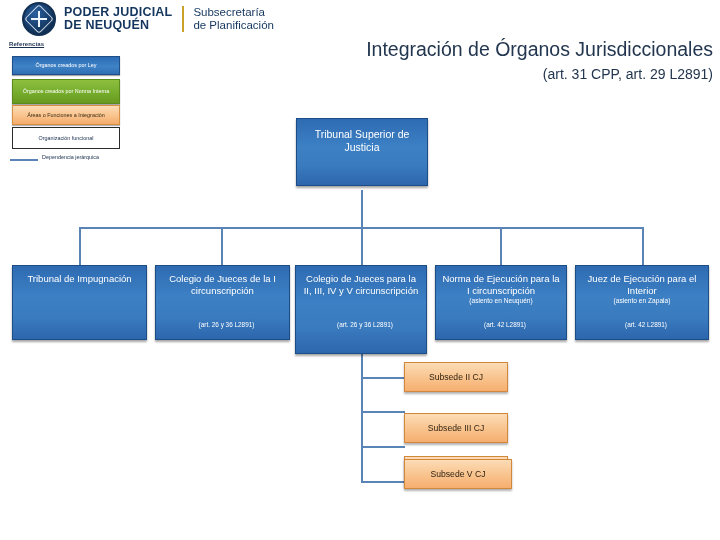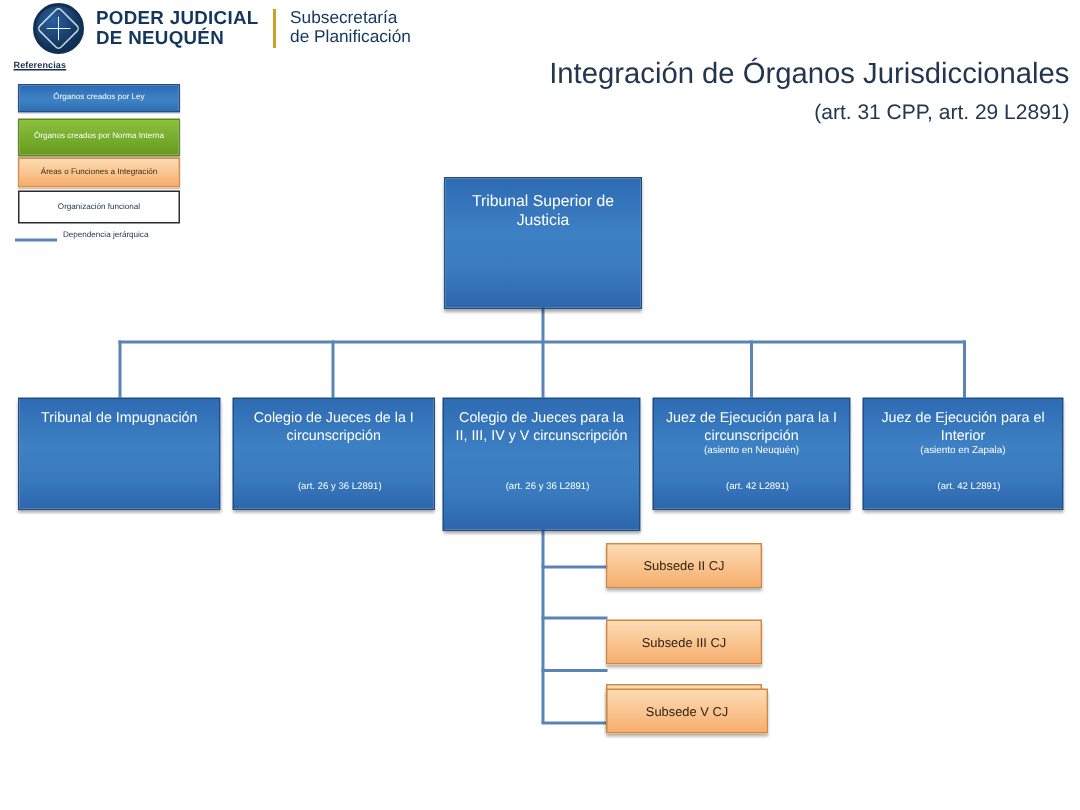--- a/index.html
+++ b/index.html
@@ -71,21 +71,21 @@
   .node-orange{
     background:linear-gradient(to bottom,#fcdcb6 0%,#f9c590 50%,#f6ae6f 100%);
     border:1px solid #d3873a;color:#2b1f10;
     box-shadow:0 2px 2px rgba(0,0,0,.3);}
   .n-title{font-size:9.5px;line-height:1.22;padding:7px 5px 0 5px;}
   .n-sub{font-size:6.6px;line-height:1.2;padding:1px 4px 0 4px;}
   .n-art{font-size:6.4px;line-height:1.2;padding:0 4px;position:absolute;left:0;width:100%;}
   .n-orange-label{font-size:8.6px;line-height:1.25;padding-top:9px;}
 
   
-  #node-tsj{left:296px;top:118px;width:132px;height:88px;}
+  #node-tsj{left:296px;top:118px;width:132px;height:68px;}
   #node-tsj .n-title{font-size:10.5px;padding-top:9px;}
 
   
   #node-impugnacion{left:12px;top:265px;width:135px;height:75px;}
   #node-colegio-1{left:155px;top:265px;width:135px;height:75px;}
   #node-colegio-2345{left:295px;top:265px;width:132px;height:89px;}
   #node-juez-1{left:435px;top:265px;width:132px;height:75px;}
   #node-juez-interior{left:575px;top:265px;width:134px;height:75px;}
 
   
@@ -172,21 +172,21 @@
     <div class="n-title">Colegio de Jueces de la I circunscripción</div>
     <div class="n-art" style="top:55px;">(art. 26 y 36 L2891)</div>
   </div>
 
   <div class="node node-blue" id="node-colegio-2345">
     <div class="n-title">Colegio de Jueces para la II, III, IV y V circunscripción</div>
     <div class="n-art" style="top:55px;">(art. 26 y 36 L2891)</div>
   </div>
 
   <div class="node node-blue" id="node-juez-1">
-    <div class="n-title">Juez de Ejecución para la I circunscripción</div>
+    <div class="n-title">Norma de Ejecución para la I circunscripción</div>
     <div class="n-sub">(asiento en Neuquén)</div>
     <div class="n-art" style="top:55px;">(art. 42 L2891)</div>
   </div>
 
   <div class="node node-blue" id="node-juez-interior">
     <div class="n-title">Juez de Ejecución para el Interior</div>
     <div class="n-sub">(asiento en Zapala)</div>
     <div class="n-art" style="top:55px;">(art. 42 L2891)</div>
   </div>
 

